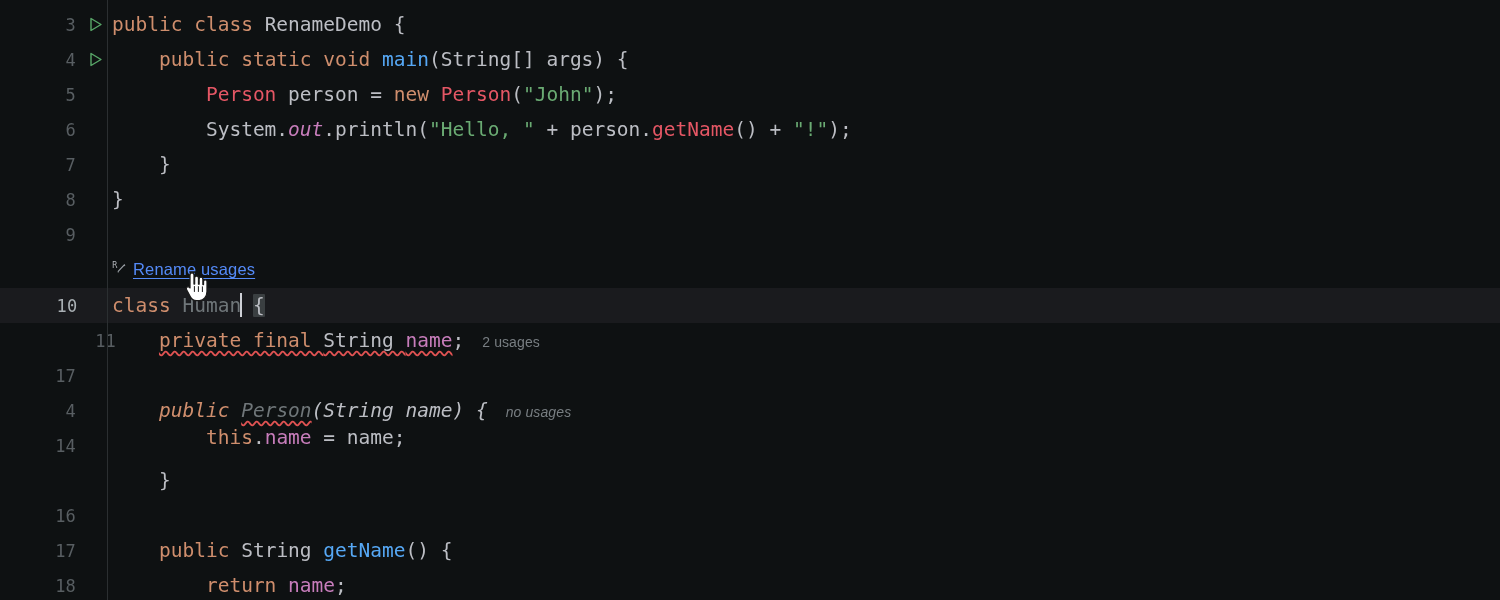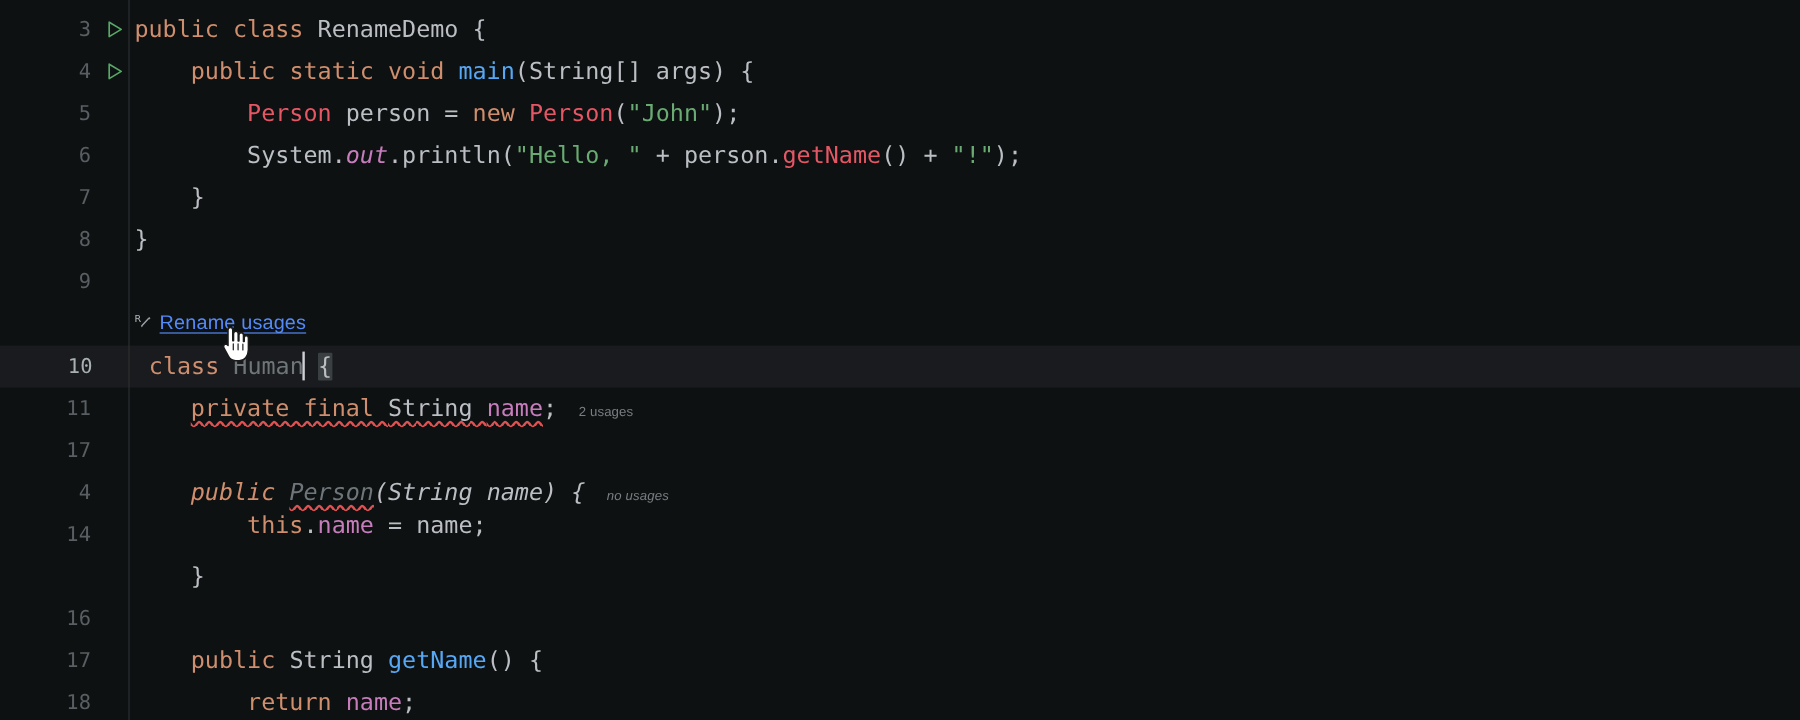--- a/index.html
+++ b/index.html
@@ -115,21 +115,21 @@
   }
 
   .brace-hl {
     background: #3a3f41;
     border-radius: 1px;
   }
 
   
   .usages {
     font-family: "Liberation Sans", sans-serif;
-    font-size: 11px;
+    font-size: 14px;
     color: #787e82;
     letter-spacing: 0.1px;
   }
 
   
   .inlay-link-row {
     position: absolute;
     left: 0;
     height: 35px;
     display: flex;
@@ -219,21 +219,21 @@
         <span class="spacer"></span>
     </div>
     <div class="gutter-row" style="top:252px;">
       <span class="numcell"><span class="ln"></span></span>
         <span class="spacer"></span>
     </div>
     <div class="gutter-row" style="top:288px;padding-left:13px;">
       <span class="numcell"><span class="ln cur">10</span></span>
         <span class="spacer"></span>
     </div>
-    <div class="gutter-row" style="top:323px;">
+    <div class="gutter-row" style="top:323px;margin-left:40px;">
       <span class="numcell"><span class="ln">11</span></span>
         <span class="spacer"></span>
     </div>
     <div class="gutter-row" style="top:358px;">
       <span class="numcell"><span class="ln">17</span></span>
         <span class="spacer"></span>
     </div>
     <div class="gutter-row" style="top:393px;">
       <span class="numcell"><span class="ln">4</span></span>
         <span class="spacer"></span>
@@ -278,21 +278,21 @@
         <svg width="16" height="16" viewBox="0 0 16 16">
           <text x="0" y="8" font-family="DejaVu Sans, sans-serif" font-size="8" fill="#b4b8bd">R</text>
           <path d="M6.2 11.4 L11.6 5.6" stroke="#9aa0a6" stroke-width="1.2" stroke-linecap="round"></path>
           <path d="M11.2 5.2 L12.4 4.1 L13.4 5.2 L12.3 6.3 Z" fill="#9aa0a6"></path>
           <path d="M6.1 11.5 L5.6 12.7 L6.9 12.2 Z" fill="#9aa0a6"></path>
         </svg>
       </span>
       <span class="rename-link">Rename usages</span>
     </div>
 
-    <div class="code-line" style="top:288px;margin-left:12px;"><span class="kw">class </span><span class="dim">Human</span><span class="caret"></span><span class="plain"> </span><span class="plain brace-hl">{</span></div>
+    <div class="code-line" style="top:288px;"><span class="kw">class </span><span class="dim">Human</span><span class="caret"></span><span class="plain"> </span><span class="plain brace-hl">{</span></div>
 
     <div class="code-line" style="top:323px;"><span class="plain">    </span><span class="kw squig">private final </span><span class="plain squig">String </span><span class="field squig">name</span><span class="plain">;</span><span class="usages" style="margin-left:18px;">2 usages</span></div>
 
     <div class="code-line" style="top:358px;"><span class="plain"></span></div>
 
     <div class="code-line" style="top:393px;font-style:italic;"><span class="plain">    </span><span class="kw">public </span><span class="dim squig">Person</span><span class="plain">(String name) {</span><span class="usages" style="margin-left:18px;">no usages</span></div>
 
     <div class="code-line" style="top:420px;"><span class="plain">        </span><span class="kw">this</span><span class="plain">.</span><span class="field">name</span><span class="plain"> = name;</span></div>
 
     <div class="code-line" style="top:463px;"><span class="plain">    }</span></div>

